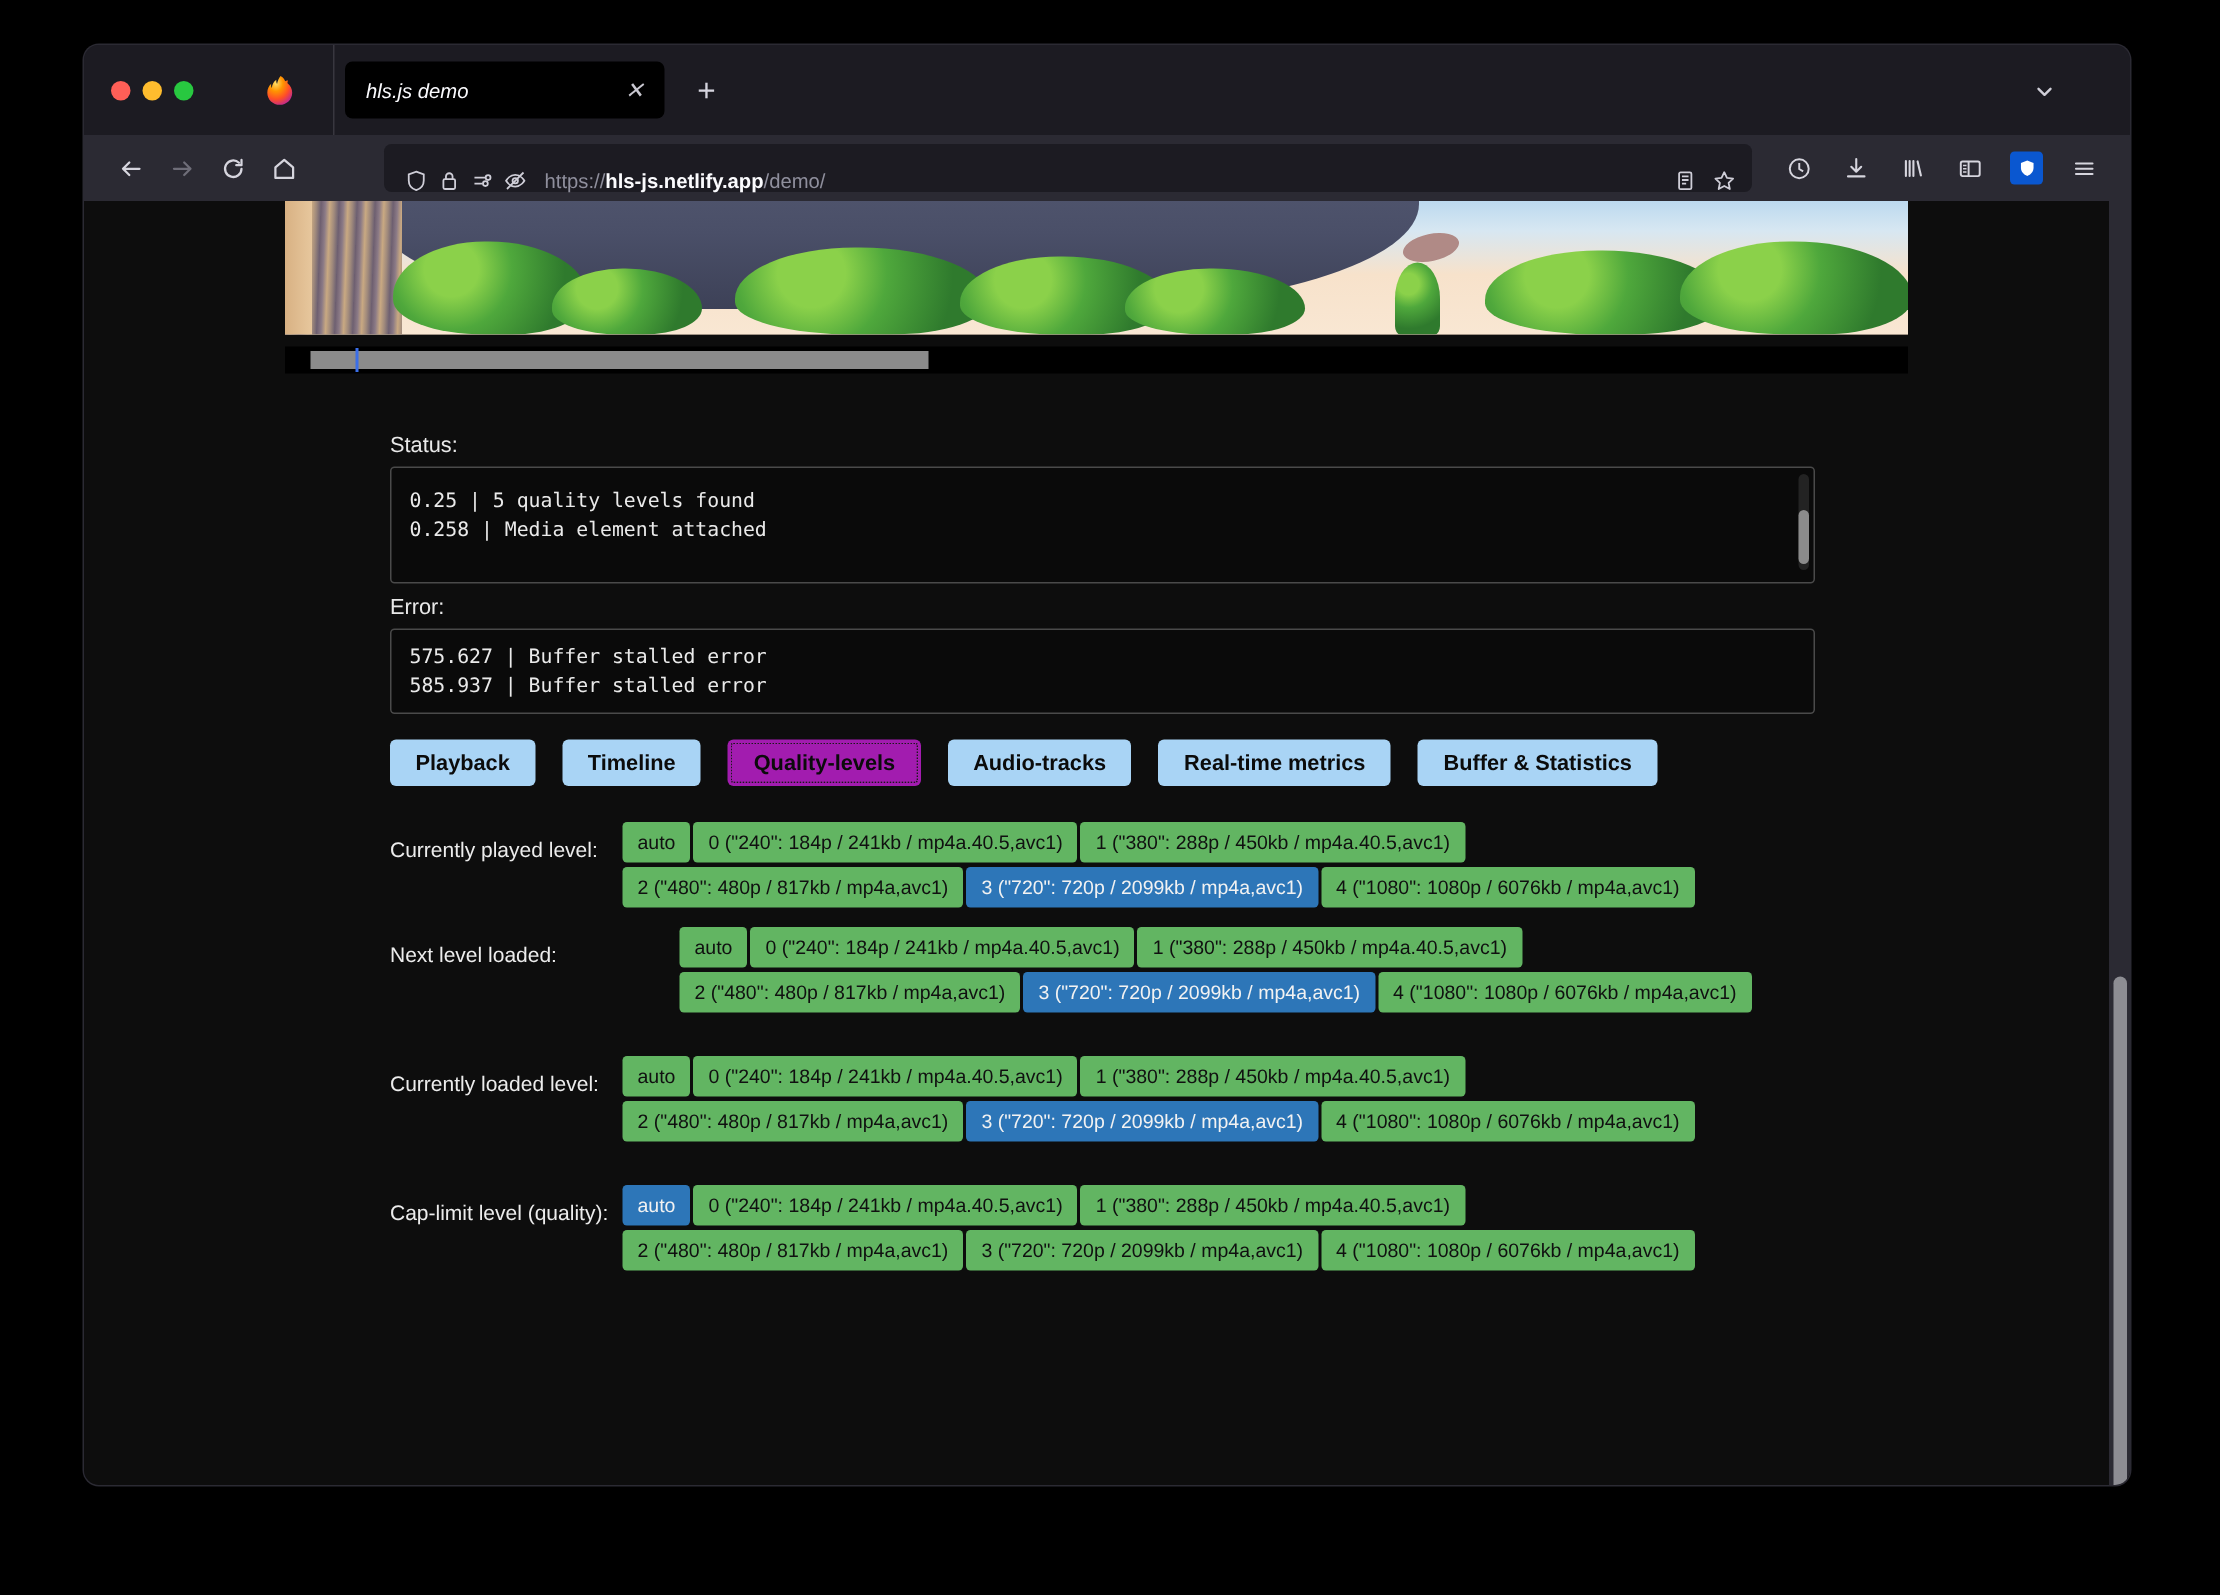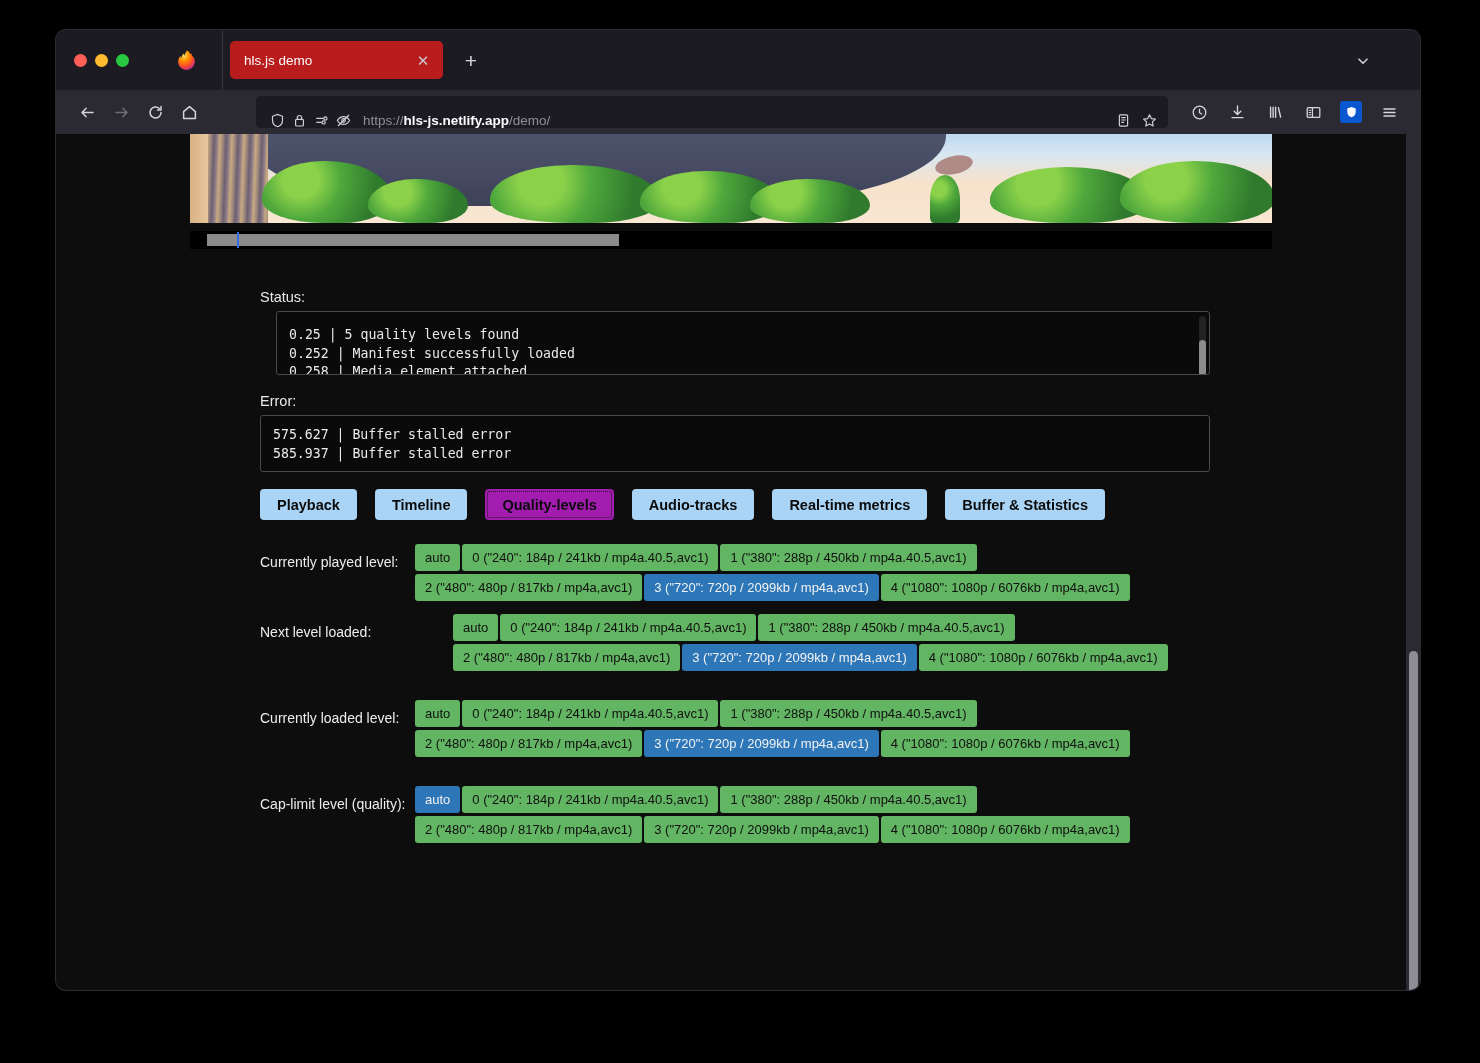--- a/index.html
+++ b/index.html
@@ -47,26 +47,27 @@
 
   .tabstrip-sep {
     width: 1px; height: 60px;
     background: #38373f;
     margin-left: 24px;
   }
 
   .tab {
     margin-left: 7px;
     width: 213px; height: 38px;
-    background: #b91c1c;
+    background: #000000;
     border-radius: 5px;
     display: flex; align-items: center;
     padding: 0 10px 0 14px;
     color: #fbfbfe;
     font-size: 13.5px;
+    font-style: italic;
   }
   .tab-title { flex: 1; white-space: nowrap; overflow: hidden; text-overflow: ellipsis; }
   .tab-close {
     width: 20px; height: 20px;
     display: flex; align-items: center; justify-content: center;
     color: #c9c8d1; font-size: 15px; line-height: 1;
     border-radius: 4px;
   }
   .newtab {
     margin-left: 16px;
@@ -214,21 +215,21 @@
     border: 1px solid #4a4a4a;
     border-radius: 3px;
     position: relative;
     overflow: hidden;
     font-family: "DejaVu Sans Mono", "Liberation Mono", monospace;
     font-size: 13.2px;
     line-height: 18.5px;
     color: #eaeaea;
     padding: 7px 10px 7px 12px;
   }
-  .log-box.status { height: 64px; margin-left: 16px; }
+  .log-box.status { height: 78px; }
   .log-box.error  { height: 57px; padding-top: 10px; }
   .log-clip-top { color: #eaeaea; height: 7px; overflow: hidden; }
   .log-scrollbar {
     position: absolute; right: 3px; top: 4px;
     width: 7px; height: 64px;
     background: #232323; border-radius: 4px;
   }
   .log-scrollthumb {
     position: absolute; left: 0; top: 24px;
     width: 7px; height: 36px;
@@ -482,28 +483,27 @@
       <div class="seek-playhead"></div>
     </div>
 
     <div class="content" style="top:155px;">
       <div class="inner">
 
         <div class="field-label">Status:</div>
         <div class="log-box status">
           <div class="log-clip-top">&nbsp;</div>
           <div>0.25 | 5 quality levels found</div>
-          <div>0.252 | Manifest successfully loaded</div>
           <div>0.258 | Media element attached</div>
           <div class="log-scrollbar">
             <div class="log-scrollthumb"></div>
           </div>
         </div>
 
-        <div class="field-label" style="margin-top:18px;">Error:</div>
+        <div class="field-label" style="margin-top:8px;">Error:</div>
         <div class="log-box error">
           <div>575.627 | Buffer stalled error</div>
           <div>585.937 | Buffer stalled error</div>
         </div>
 
         <div class="tabbtns">
           <button class="tabbtn">Playback</button>
           <button class="tabbtn">Timeline</button>
           <button class="tabbtn active">Quality-levels</button>
           <button class="tabbtn">Audio-tracks</button>

